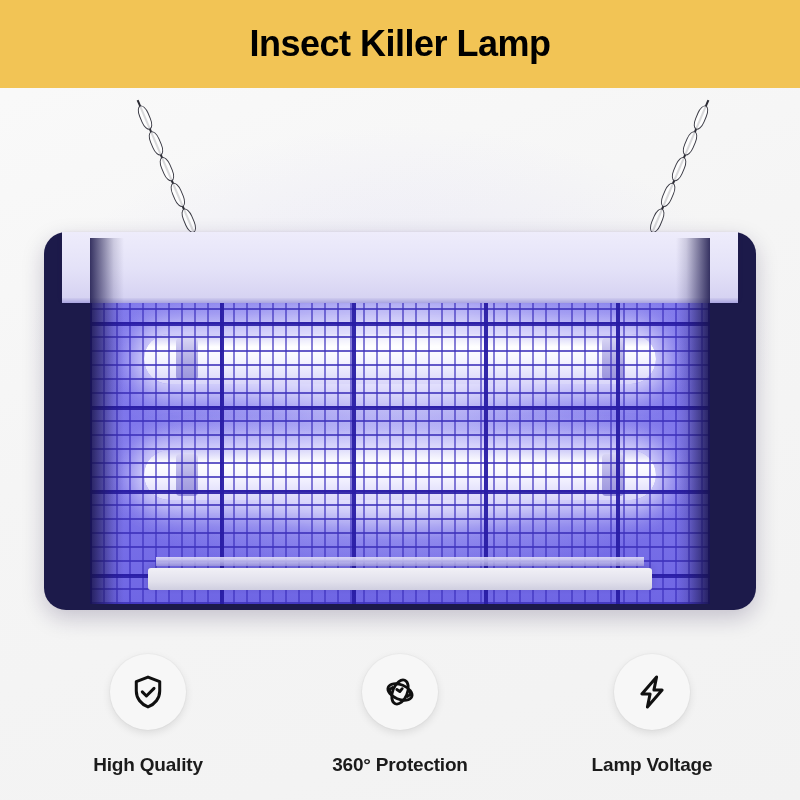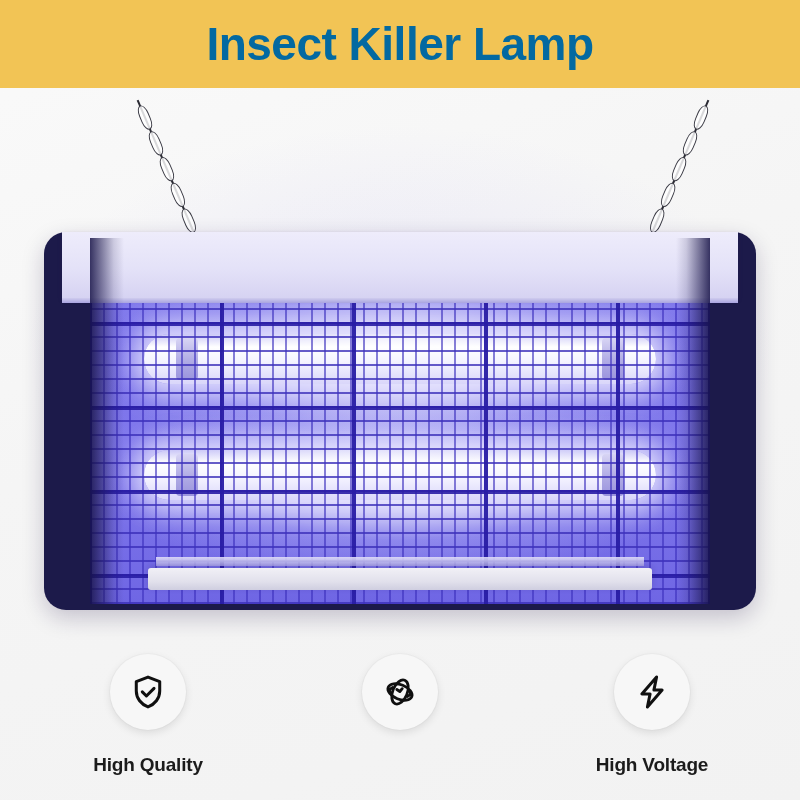--- a/index.html
+++ b/index.html
@@ -27,23 +27,23 @@
     width: 800px;
     height: 88px;
     background: #f2c455;
     display: flex;
     align-items: center;
     justify-content: center;
     box-sizing: border-box;
   }
   .header-title {
     font-family: "Liberation Sans", sans-serif;
-    font-size: 46px;
+    font-size: 36px;
     font-weight: bold;
-    color: #0369a1;
+    color: #000000;
     letter-spacing: -0.5px;
     line-height: 1;
     white-space: nowrap;
   }
 
   
   .product-stage {
     position: absolute;
     left: 0;
     top: 88px;
@@ -387,27 +387,28 @@
         <span>
           <svg width="38" height="38" viewBox="0 0 24 24" fill="none" stroke="#101010" stroke-width="1.8" stroke-linecap="round" stroke-linejoin="round">
             <ellipse cx="12" cy="12" rx="4.6" ry="8" transform="rotate(22 12 12)"></ellipse>
             <ellipse cx="12" cy="12" rx="8" ry="4.6" transform="rotate(22 12 12)"></ellipse>
             <path d="M7.2 9.2 5.1 10.7l1.1 2.2"></path>
             <path d="M16.8 14.8l2.1-1.5-1.1-2.2"></path>
             <path d="M13.4 9.9 11.9 11.7l-1.9-1.3"></path>
           </svg>
         </span>
       </div>
+      <div class="feature-label">360° Protection</div>
     </div>
 
     <div class="feature">
       <div class="feature-circle">
         <span>
           <svg width="38" height="38" viewBox="0 0 24 24" fill="none" stroke="#101010" stroke-width="1.9" stroke-linecap="round" stroke-linejoin="round">
             <path d="M14.9 2.5 5.6 13.2h5.2L9.1 21.5l9.3-10.7h-5.2l1.7-8.3Z"></path>
           </svg>
         </span>
       </div>
-      <div class="feature-label">High Voltage</div>
+      <div class="feature-label">Lamp Voltage</div>
     </div>
 
   </div>
 </div>
 
 </body></html>

